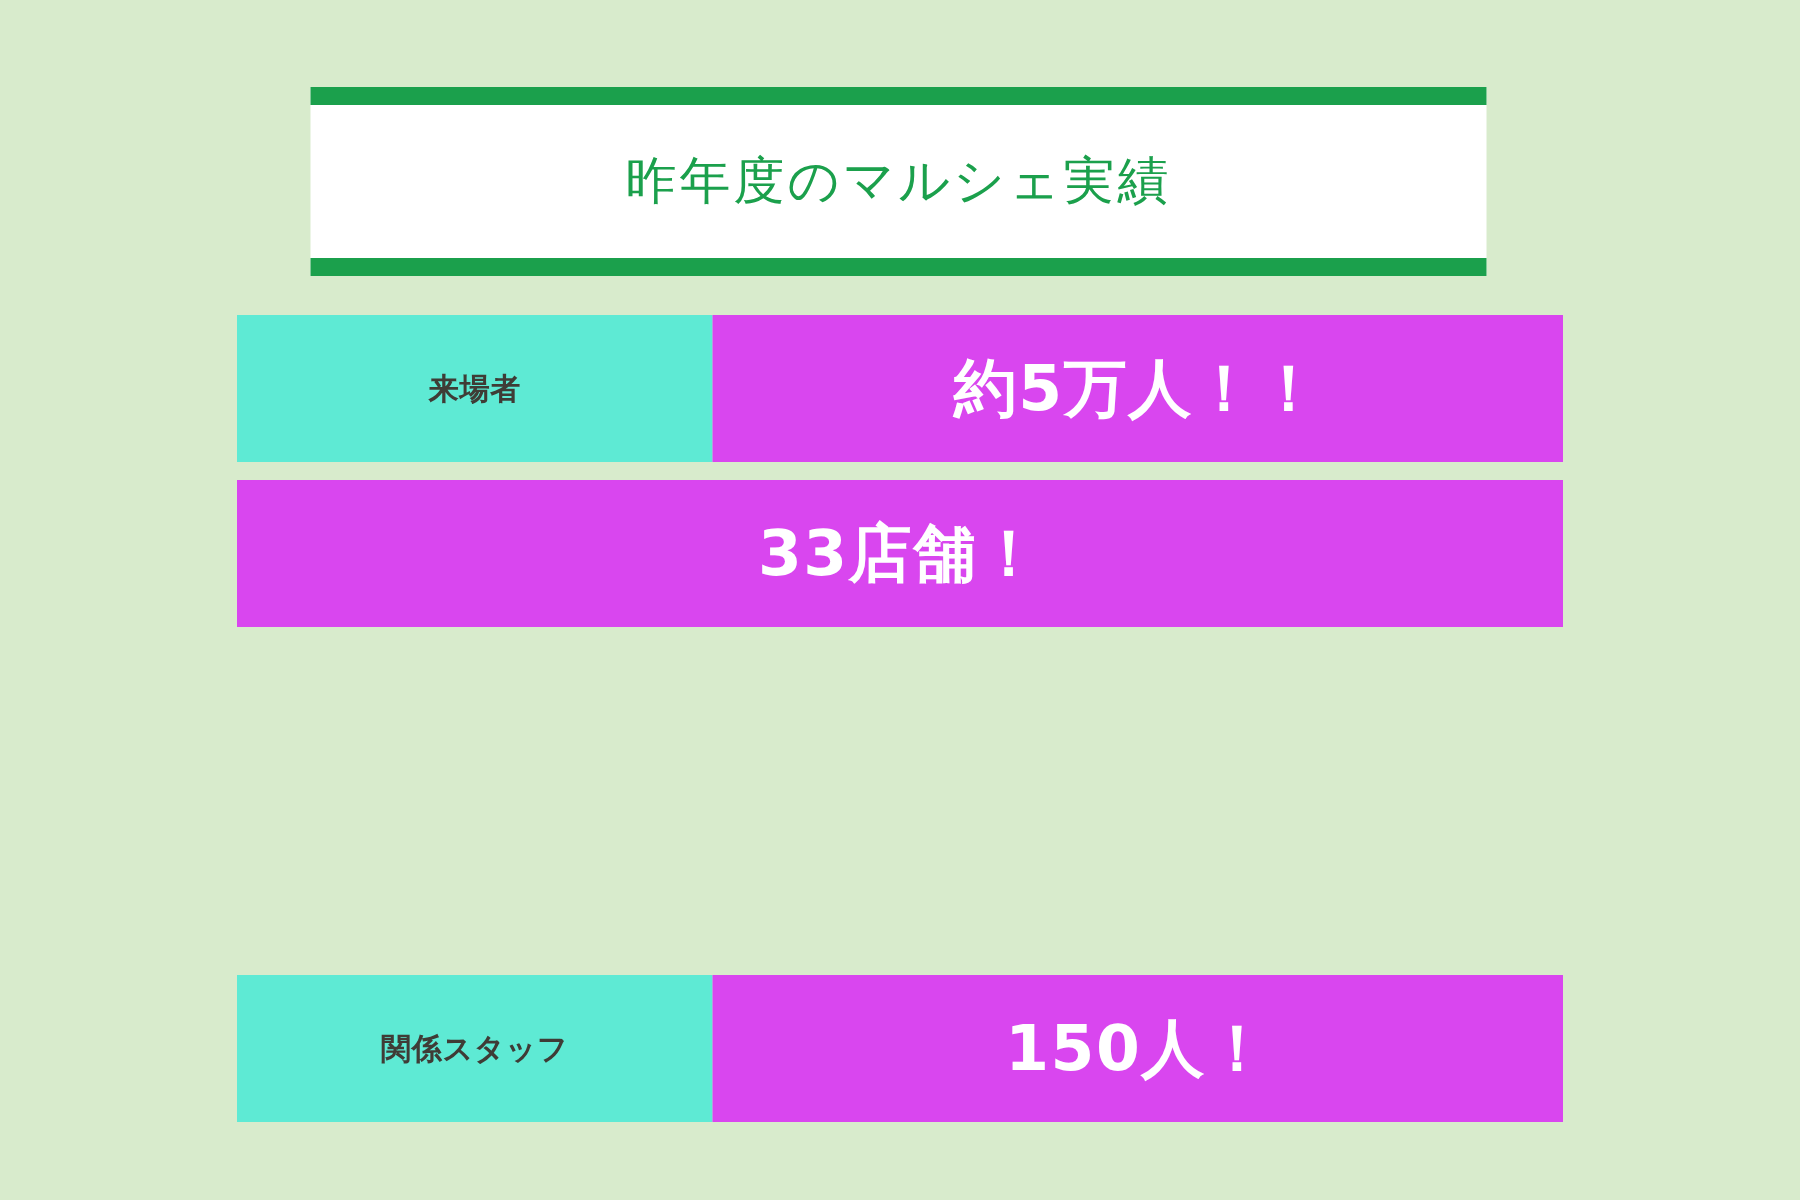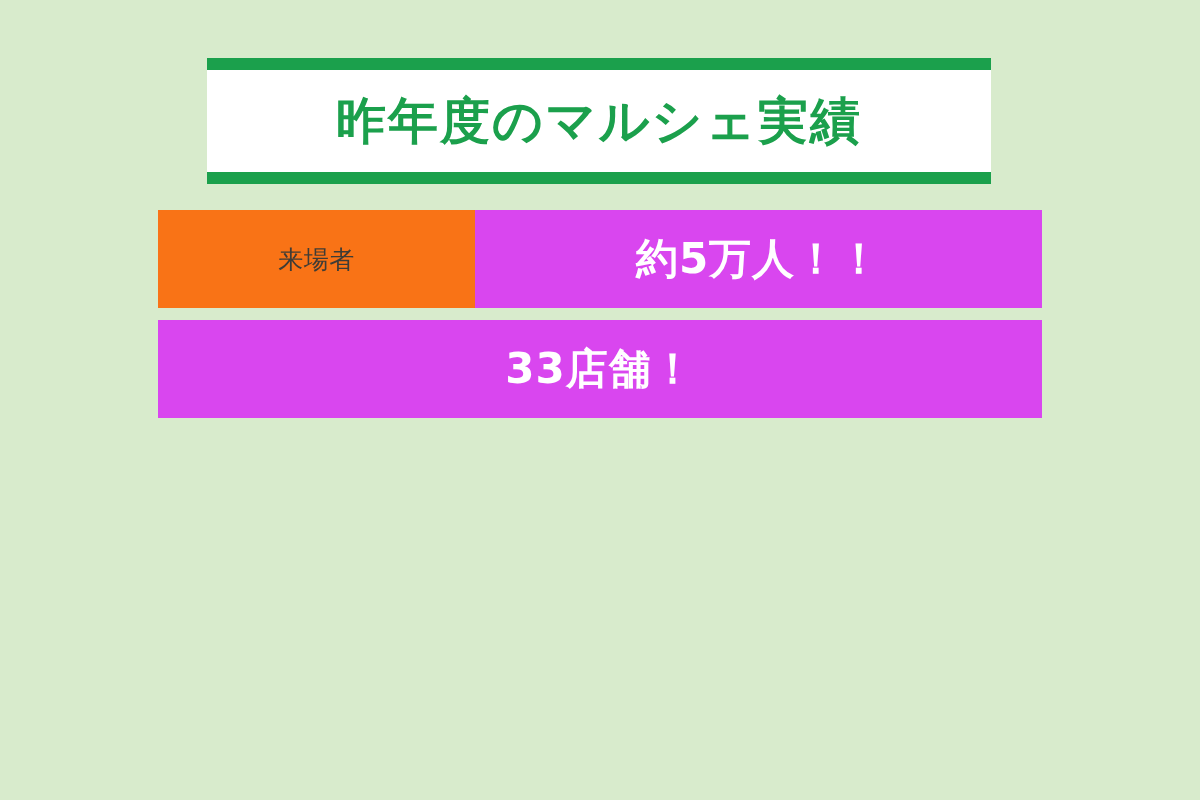--- a/index.html
+++ b/index.html
@@ -26,22 +26,22 @@
     background: #ffffff;
     border-top: 12px solid #1ba04c;
     border-bottom: 12px solid #1ba04c;
     display: flex;
     align-items: center;
     justify-content: center;
   }
 
   #title-text {
     color: #1ba04c;
-    font-size: 50px;
-    font-weight: bold;
+    font-size: 34px;
+    font-weight: normal;
     letter-spacing: 2px;
     line-height: 1;
     white-space: nowrap;
   }
 
   
   #stats-table {
     position: absolute;
     left: 158px;
     top: 210px;
@@ -53,27 +53,27 @@
     width: 884px;
     height: 98px;
     margin-bottom: 12px;
   }
 
   .stats-row:last-child { margin-bottom: 0; }
 
   .row-label {
     width: 317px;
     height: 100%;
-    background: #f97316;
+    background: #5eead4;
     color: #3f3c36;
     display: flex;
     align-items: center;
     justify-content: center;
-    font-size: 25px;
-    font-weight: normal;
+    font-size: 20px;
+    font-weight: bold;
     letter-spacing: 0.5px;
     white-space: nowrap;
     padding: 0 6px;
   }
 
   .row-value {
     flex: 1;
     height: 100%;
     background: #d946ef;
     color: #ffffff;
@@ -103,14 +103,18 @@
   <div class="stats-row">
     <div class="row-value">33店舗！</div>
   </div>
 
   <div class="stats-row">
   </div>
 
   <div class="stats-row">
   </div>
 
+  <div class="stats-row">
+    <div class="row-label">関係スタッフ</div>
+    <div class="row-value">150人！</div>
+  </div>
 
 </div>
 
 </body></html>

